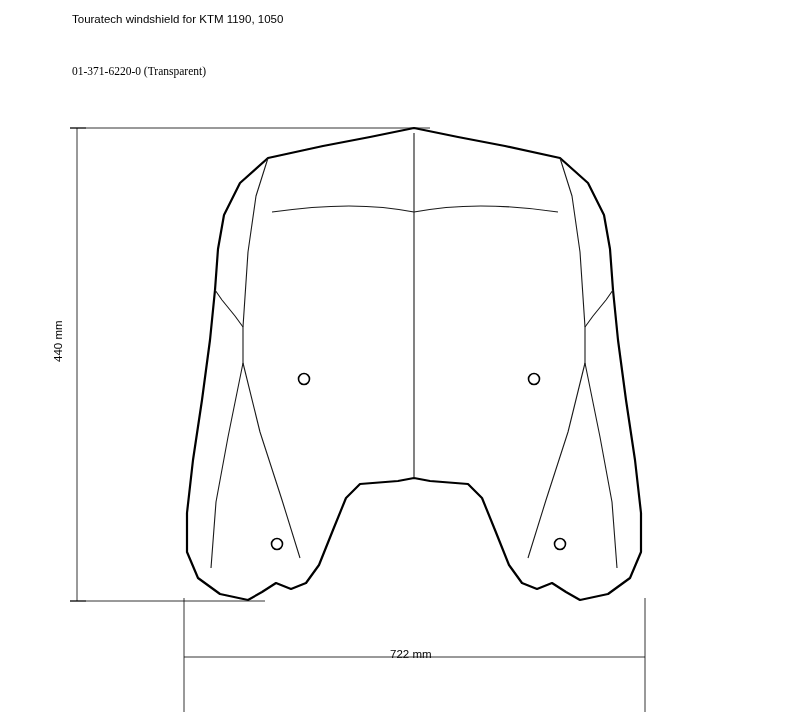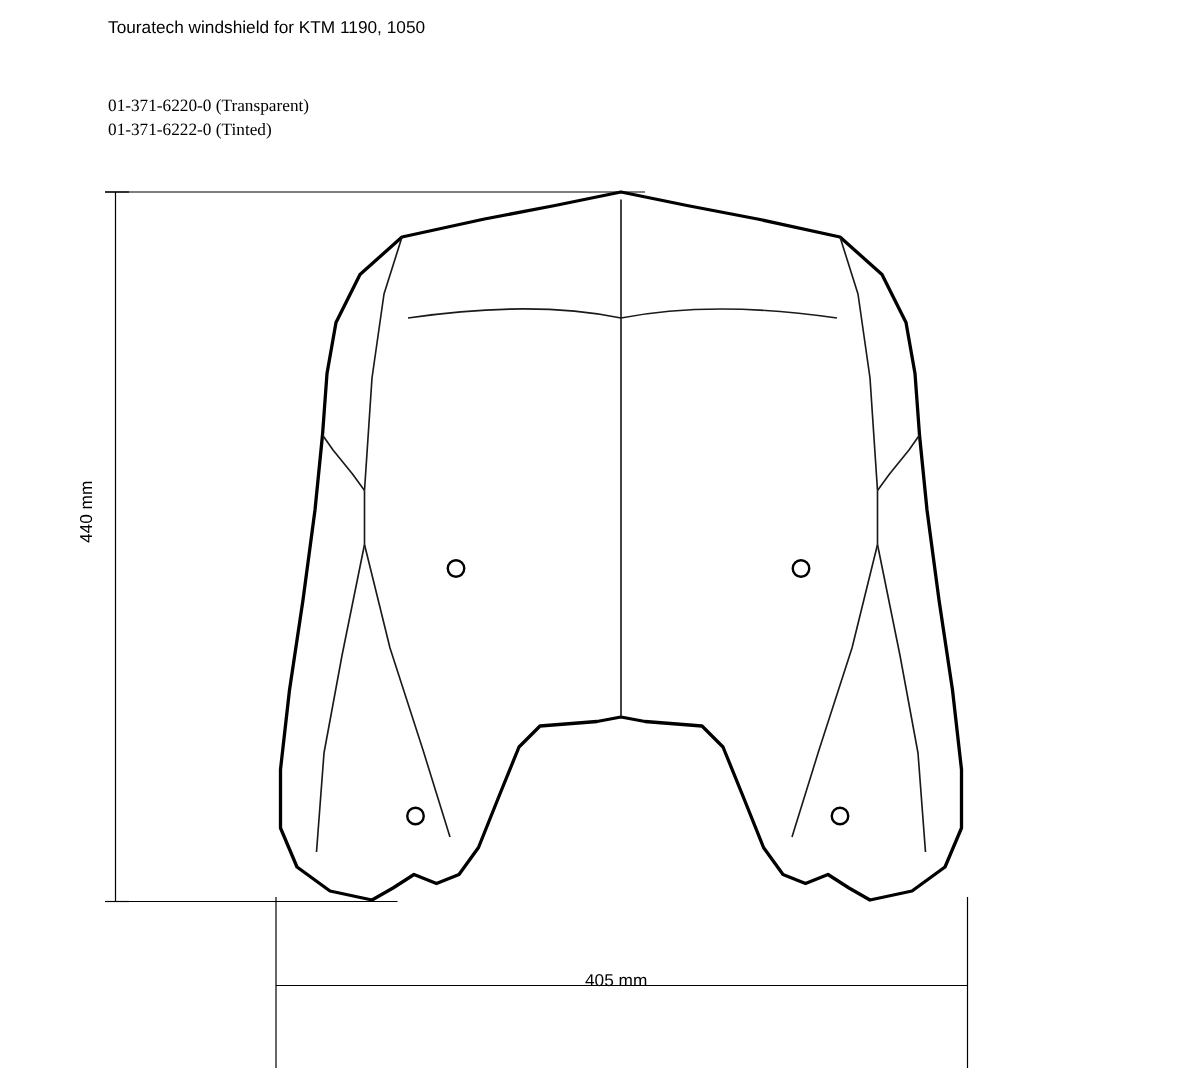--- a/index.html
+++ b/index.html
@@ -65,21 +65,20 @@
 </style>
 </head>
 <body>
 
 <div class="page">
 
   <div class="title-text">Touratech windshield for KTM 1190, 1050</div>
 
   <div class="partno-block">
     <div class="partno-line">01-371-6220-0 (Transparent)</div>
-    <div class="partno-line">01-371-6222-0 (Tinted)</div>
   </div>
 
   <svg class="drawing" viewBox="0 0 800 722">
 
     <g stroke="#000000" stroke-width="0.8" fill="none">
 
       <line x1="70" y1="128" x2="430" y2="128"></line>
 
       <line x1="70" y1="601" x2="265" y2="601"></line>
 
@@ -174,15 +173,15 @@
     <g fill="#ffffff" stroke="#000000" stroke-width="1.6">
       <circle cx="304" cy="379" r="5.5"></circle>
       <circle cx="534" cy="379" r="5.5"></circle>
       <circle cx="277" cy="544" r="5.5"></circle>
       <circle cx="560" cy="544" r="5.5"></circle>
     </g>
 
   </svg>
 
   <div class="dim-label dim-height">440 mm</div>
-  <div class="dim-label dim-width">405 mm</div>
+  <div class="dim-label dim-width">722 mm</div>
 
 </div>
 
 </body></html>

